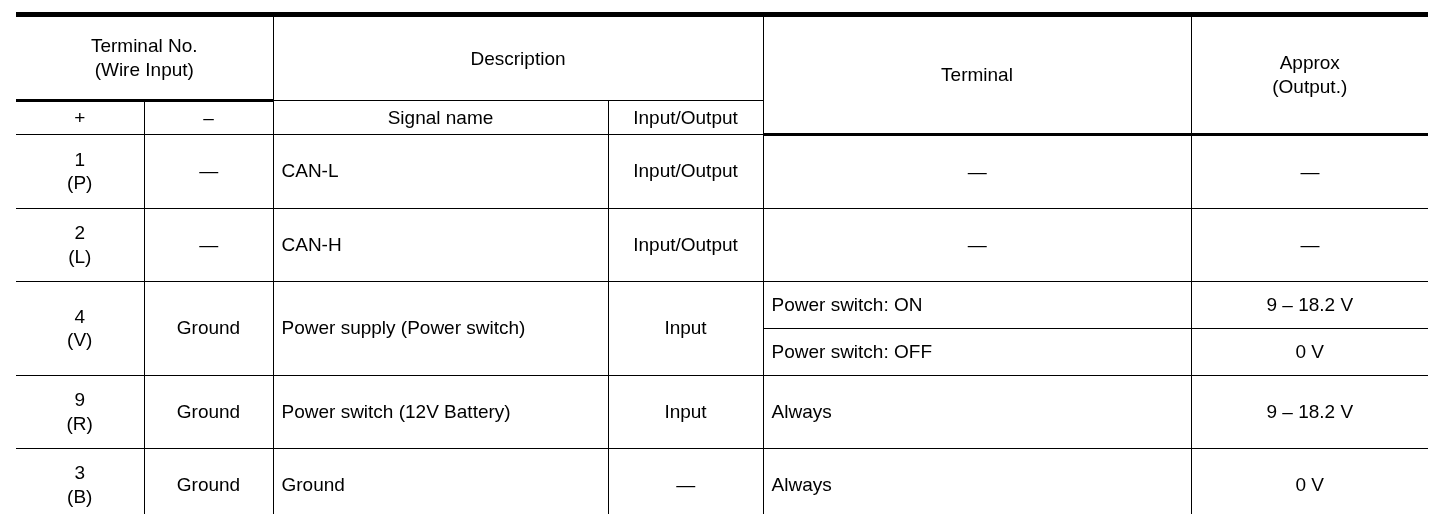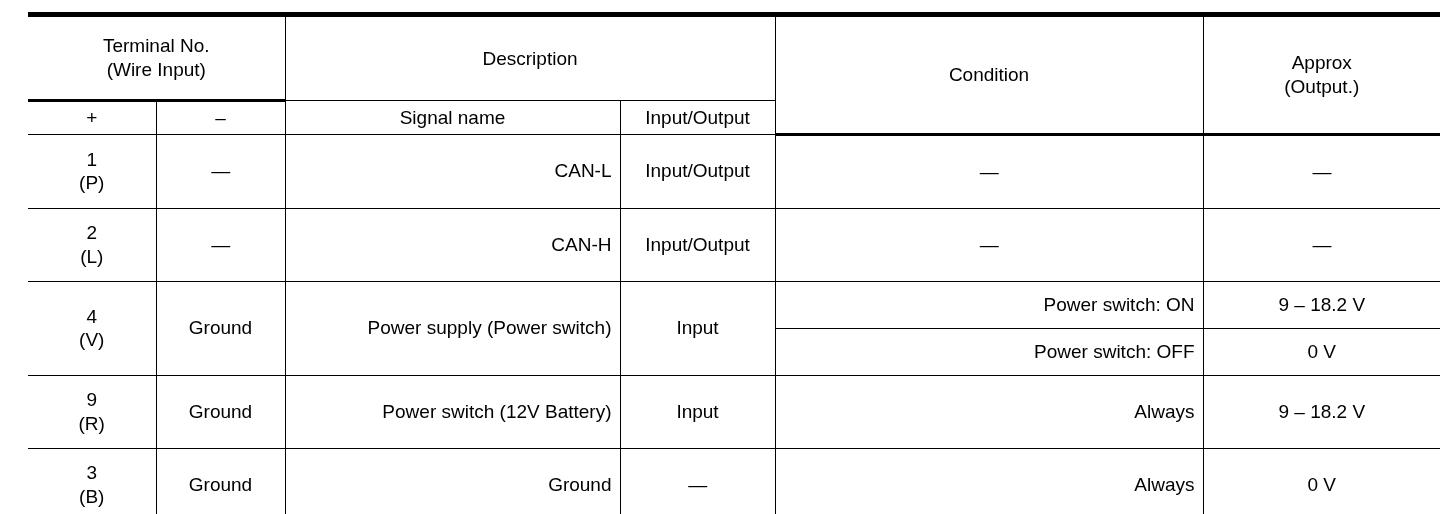--- a/index.html
+++ b/index.html
@@ -13,21 +13,21 @@
     font-family: "Liberation Sans", sans-serif;
     color: #000000;
     overflow: hidden;
   }
 
   .sheet {
     position: relative;
     width: 1456px;
     height: 406px;
     box-sizing: border-box;
-    padding: 12px 28px 18px 28px;
+    padding: 12px 28px 18px 16px;
   }
 
   table.terminal-table {
     width: 1412px;
     border-collapse: collapse;
     table-layout: fixed;
     border-top: 5px solid #000;
     border-bottom: 5px solid #000;
     border-left: 0;
     border-right: 0;
@@ -63,38 +63,38 @@
     border-bottom: 3px solid #000;
     text-align: center;
     padding-top: 3px;
     padding-bottom: 3px;
   }
   .hdr-tall {
     border-bottom: 3px solid #000 !important;
   }
 
   .ctr { text-align: center; }
-  .lft { text-align: right; }
+  .lft { text-align: left; }
 
   .term {
     text-align: center;
     line-height: 1.2;
   }
   .term .num { display: block; }
   .term .wire { display: block; }
 
   .dash {
     font-size: 22px;
     letter-spacing: -0.5px;
   }
 
   .row-tall td { height: 64px; }
   .row-split td { height: 38px; }
 
-  .sig { text-align: right; }
+  .sig { text-align: left; }
 </style>
 </head>
 <body>
 
 <div class="sheet">
   <table class="terminal-table">
     <colgroup>
       <col style="width:128px">
       <col style="width:129px">
       <col style="width:335px">
@@ -102,21 +102,21 @@
       <col style="width:428px">
       <col style="width:237px">
     </colgroup>
     <thead>
       <tr class="hdr-top">
         <th class="hdr hdr-tall" colspan="2" rowspan="1" style="height:74px;">
           <span>Terminal No.</span><br>
           <span>(Wire Input)</span>
         </th>
         <th class="hdr" colspan="2">Description</th>
-        <th class="hdr hdr-tall" rowspan="2">Condition</th>
+        <th class="hdr hdr-tall" rowspan="2">Terminal</th>
         <th class="hdr hdr-tall" rowspan="2">
           <span>Approx</span><br>
           <span>(Output.)</span>
         </th>
       </tr>
       <tr class="hdr-sub">
         <th>+</th>
         <th>–</th>
         <th>Signal name</th>
         <th>Input/Output</th>

